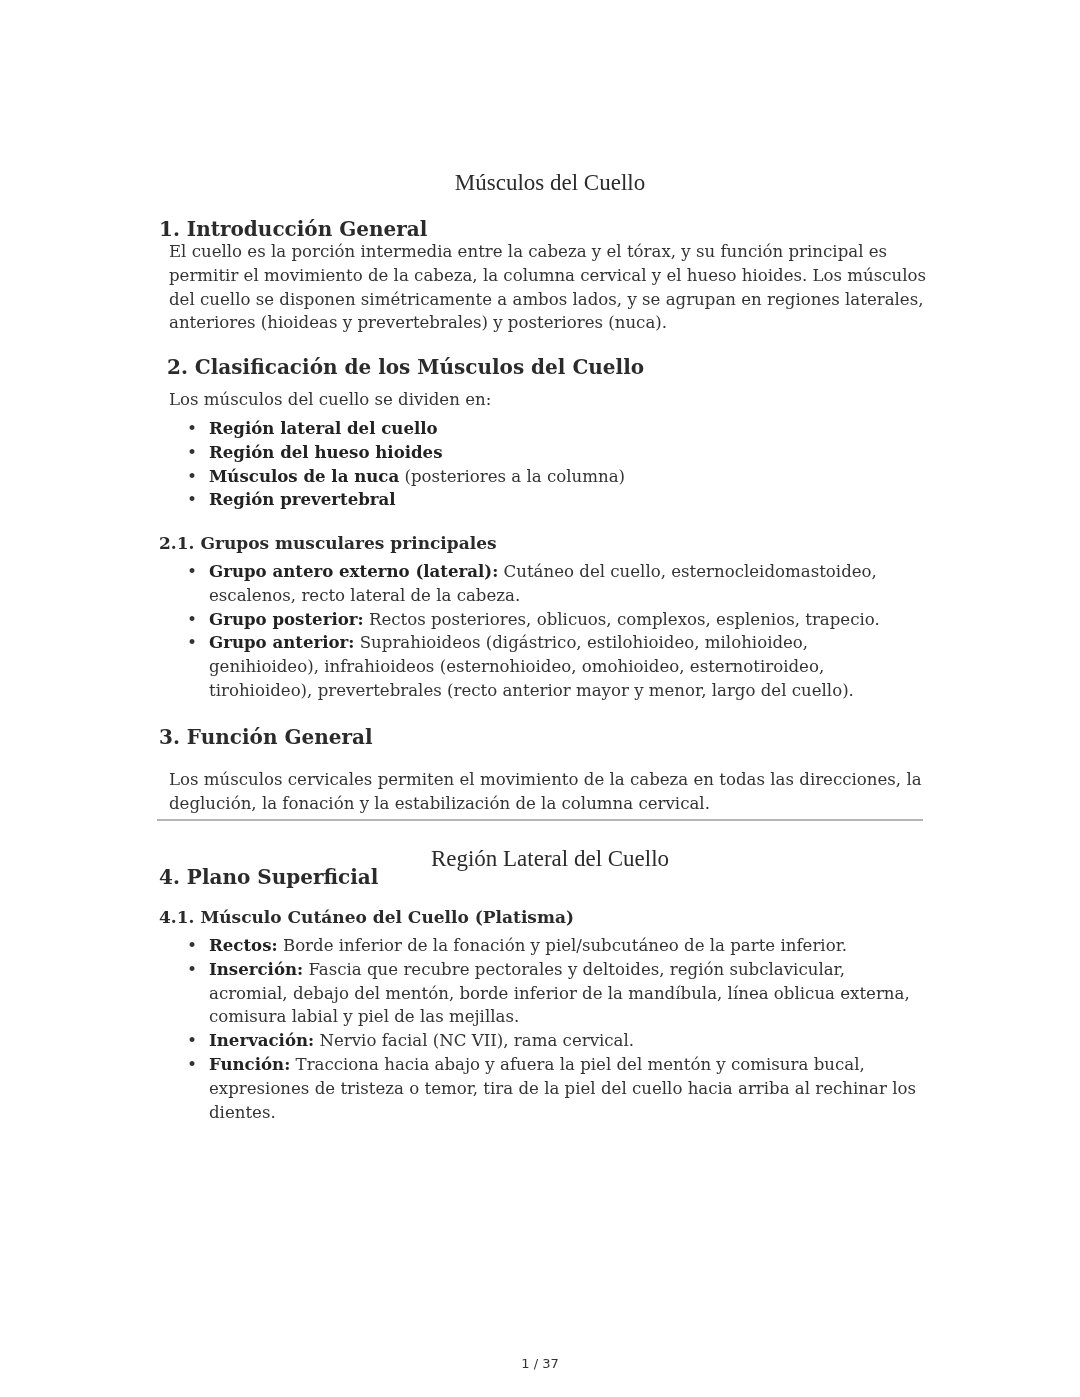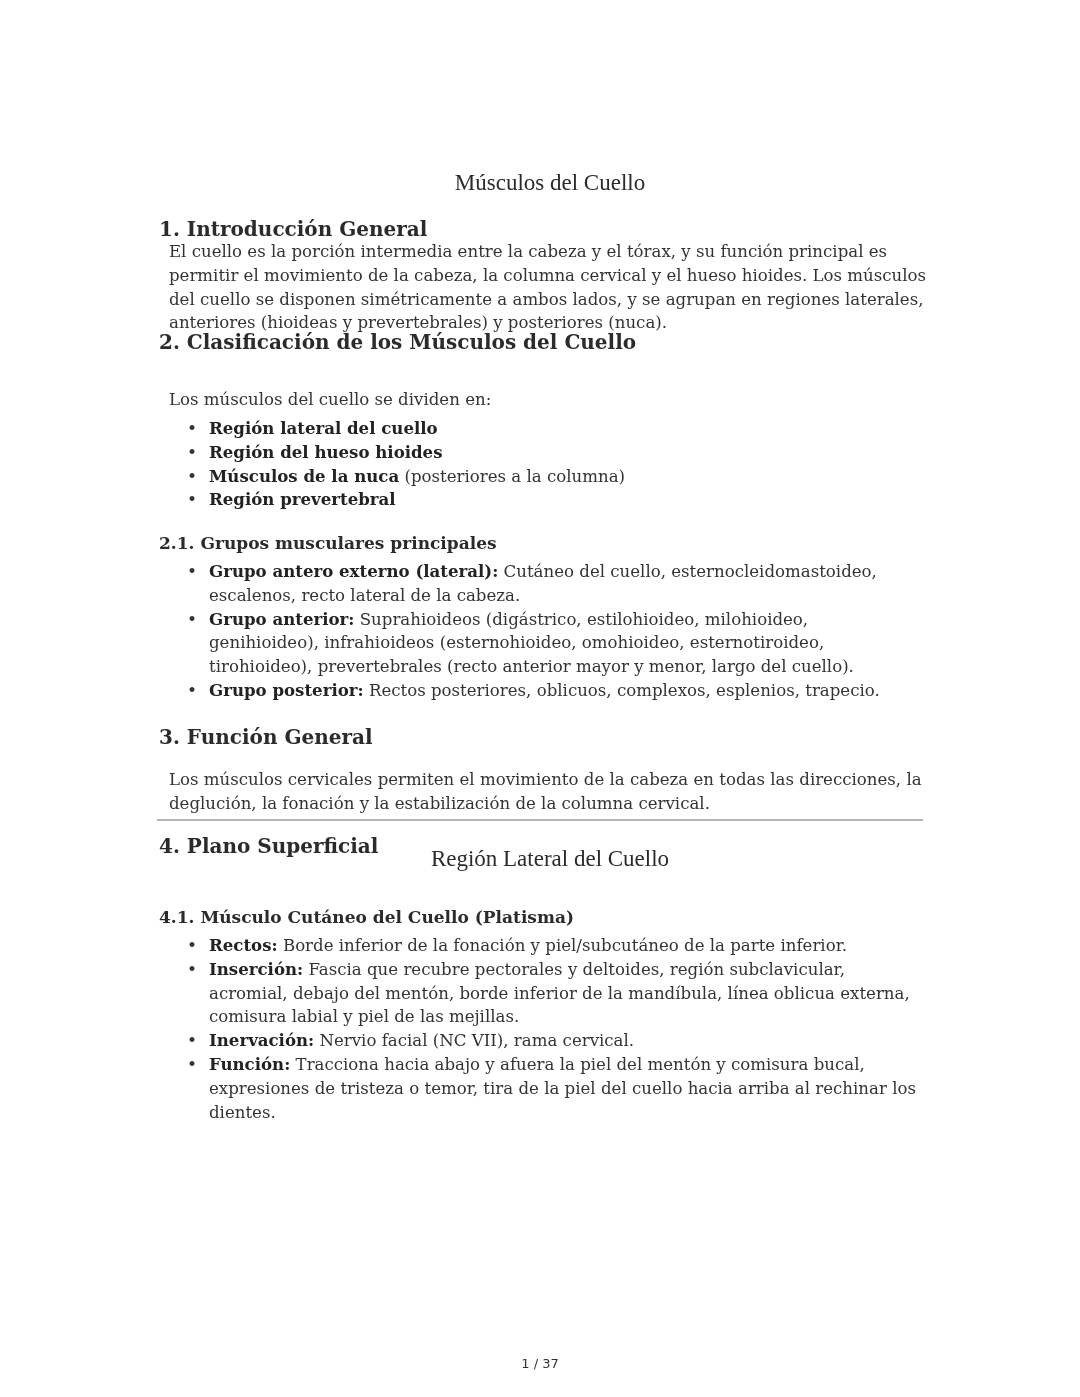--- a/index.html
+++ b/index.html
@@ -20,45 +20,45 @@
 </head>
 <body>
 
 <div class="page">
 
   <h1 class="title" style="top:160px;">Músculos del Cuello</h1>
 
   <h2 style="top:197px;margin-top:20px;">1. Introducción General</h2>
   <p class="body" style="top:228px;">El cuello es la porción intermedia entre la cabeza y el tórax, y su función principal es permitir el movimiento de la cabeza, la columna cervical y el hueso hioides. Los músculos del cuello se disponen simétricamente a ambos lados, y se agrupan en regiones laterales, anteriores (hioideas y prevertebrales) y posteriores (nuca).</p>
 
-  <h2 style="top:330px;">2. Clasificación de los Músculos del Cuello</h2>
+  <h2 style="top:355px;margin-left:8px;">2. Clasificación de los Músculos del Cuello</h2>
   <p class="body" style="top:376px;">Los músculos del cuello se dividen en:</p>
 
   <ul class="list" style="top:417px;">
     <li><b>Región lateral del cuello</b><span></span></li>
     <li><b>Región del hueso hioides</b><span></span></li>
     <li><b>Músculos de la nuca</b><span> (posteriores a la columna)</span></li>
     <li><b>Región prevertebral</b><span></span></li>
   </ul>
 
   <h3 style="top:533px;">2.1. Grupos musculares principales</h3>
   <ul class="list" style="top:560px;">
     <li><b>Grupo antero externo (lateral):</b><span> Cutáneo del cuello, esternocleidomastoideo, escalenos, recto lateral de la cabeza.</span></li>
+    <li><b>Grupo posterior:</b><span> Rectos posteriores, oblicuos, complexos, esplenios, trapecio.</span></li>
     <li><b>Grupo anterior:</b><span> Suprahioideos (digástrico, estilohioideo, milohioideo, genihioideo), infrahioideos (esternohioideo, omohioideo, esternotiroideo, tirohioideo), prevertebrales (recto anterior mayor y menor, largo del cuello).</span></li>
-    <li><b>Grupo posterior:</b><span> Rectos posteriores, oblicuos, complexos, esplenios, trapecio.</span></li>
   </ul>
 
   <h2 style="top:725px;">3. Función General</h2>
   <p class="body" style="top:756px;">Los músculos cervicales permiten el movimiento de la cabeza en todas las direcciones, la deglución, la fonación y la estabilización de la columna cervical.</p>
 
   <hr class="sep">
 
   <h1 class="title" style="top:836px;">Región Lateral del Cuello</h1>
 
-  <h2 style="top:834px;">4. Plano Superficial</h2>
+  <h2 style="top:865px;">4. Plano Superficial</h2>
   <h3 style="top:907px;">4.1. Músculo Cutáneo del Cuello (Platisma)</h3>
 
   <ul class="list" style="top:934px;">
     <li><b>Rectos:</b><span> Borde inferior de la fonación y piel/subcutáneo de la parte inferior.</span></li>
     <li><b>Inserción:</b><span> Fascia que recubre pectorales y deltoides, región subclavicular, acromial, debajo del mentón, borde inferior de la mandíbula, línea oblicua externa, comisura labial y piel de las mejillas.</span></li>
     <li><b>Inervación:</b><span> Nervio facial (NC VII), rama cervical.</span></li>
     <li><b>Función:</b><span> Tracciona hacia abajo y afuera la piel del mentón y comisura bucal, expresiones de tristeza o temor, tira de la piel del cuello hacia arriba al rechinar los dientes.</span></li>
   </ul>
 </div>
 

